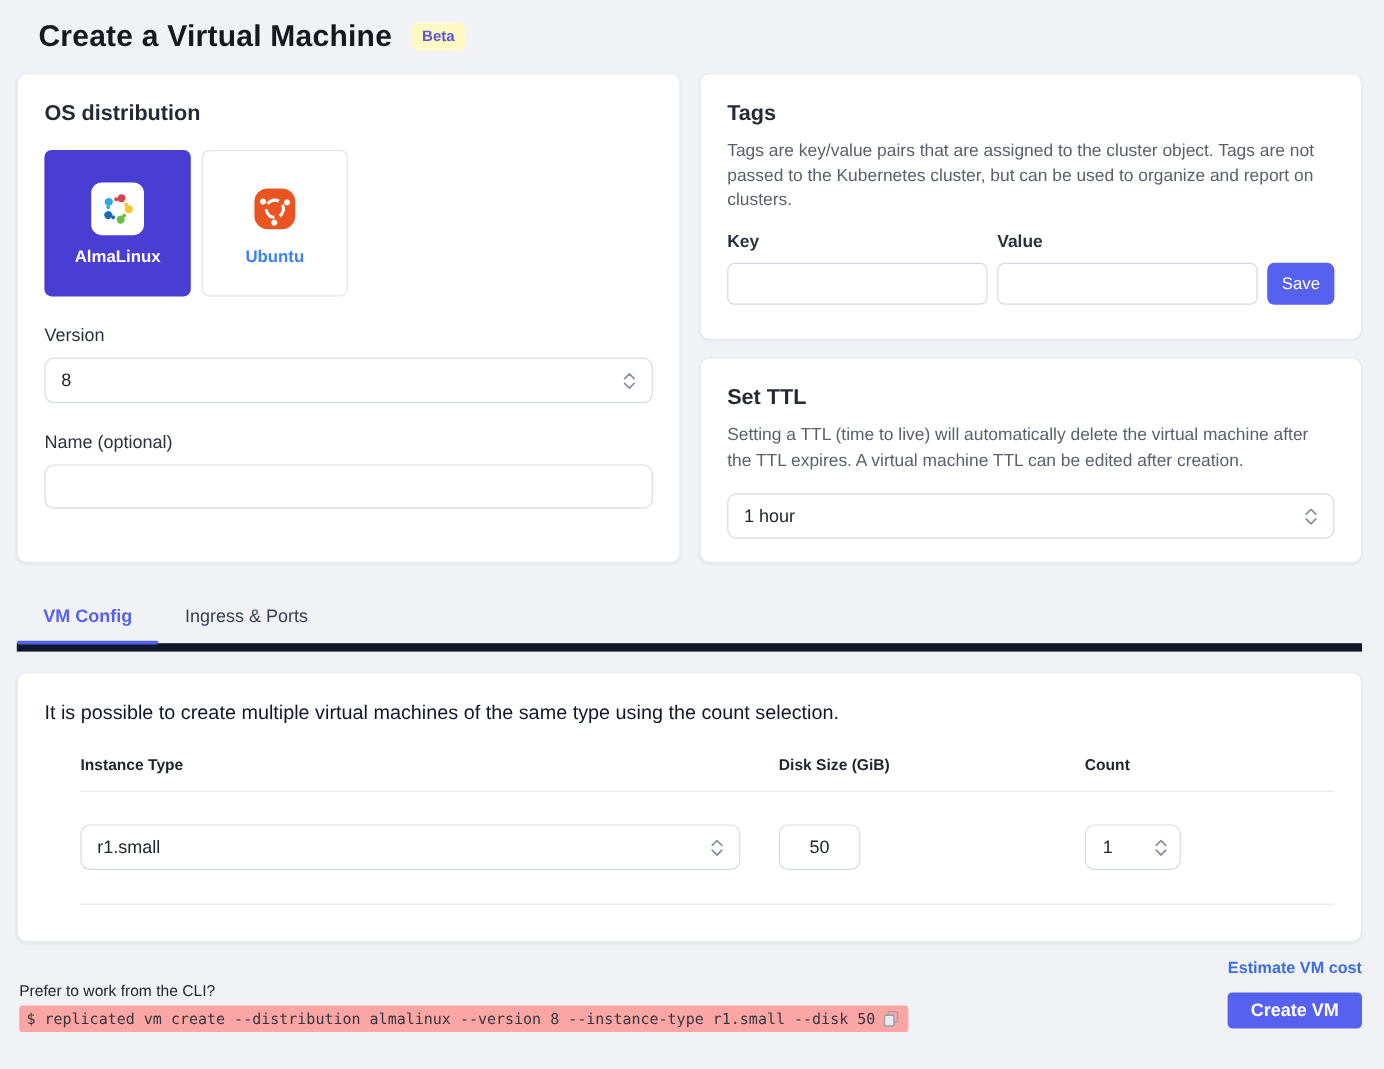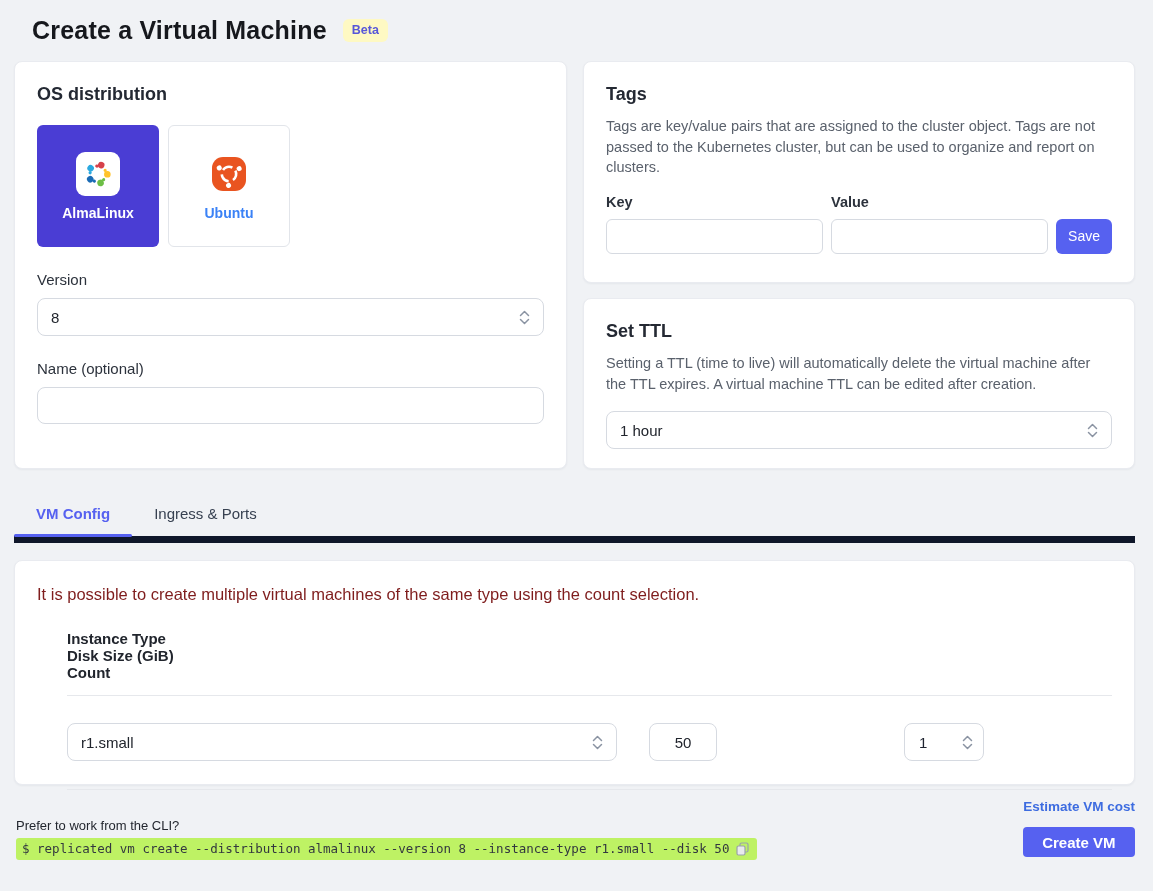--- a/index.html
+++ b/index.html
@@ -77,42 +77,42 @@
   .tab { padding: 12px 22px 14px; font-size: 15px; cursor: pointer; position: relative; }
   .tab.active { color: #5661f0; font-weight: bold; }
   .tab.active::after {
     content: ""; position: absolute; left: 0; right: 0; bottom: -1px; height: 3px;
     background: #5661f0; border-radius: 2px;
   }
   .tab.inactive { color: #374151; }
 
   
   .vm-card { margin-top: 17px; height: 225px; padding: 24px 22px; }
-  .vm-intro { font-size: 16.5px; color: #7f1d1d; }
+  .vm-intro { font-size: 16.5px; color: #0f172a; }
   .vm-table { margin: 26px 0 0 30px; }
-  .table-head { display: flex; font-size: 15px; font-weight: bold; color: #21252d; flex-direction: column; }
+  .table-head { display: flex; font-size: 13px; font-weight: bold; color: #21252d; }
   .col-instance { width: 582px; }
   .col-disk { width: 255px; }
   .col-count { flex: 1; }
   .table-divider { height: 1px; background: #e6e8ec; margin-top: 14px; }
   .table-row { display: flex; margin-top: 27px; align-items: center; }
   .instance-select { width: 550px; }
   .disk-input { width: 68px; height: 38px; border-radius: 8px; text-align: center; }
   .count-box {
     width: 80px; height: 38px; border: 1px solid #d6dae1; border-radius: 8px; background: #fff;
     display: flex; align-items: center; justify-content: space-between; padding: 0 10px 0 14px;
     font-size: 15px; cursor: pointer;
   }
   .row-divider { height: 1px; background: #e6e8ec; margin: 28px 0 0 30px; }
 
   
   .footer { display: flex; justify-content: space-between; margin-top: 12px; }
   .footer-left { padding-top: 21px; padding-left: 2px; }
   .cli-prompt { font-size: 13px; color: #23272f; margin-bottom: 5px; }
-  .cli-row { display: inline-flex; align-items: center; gap: 7px; background: #bef264; border-radius: 3px; padding: 3px 8px 4px 6px; }
+  .cli-row { display: inline-flex; align-items: center; gap: 7px; background: #fca5a5; border-radius: 3px; padding: 3px 8px 4px 6px; }
   .cli-code { font-family: "DejaVu Sans Mono", "Liberation Mono", monospace; font-size: 12.5px; color: #33383f; white-space: nowrap; }
   .copy-icon { cursor: pointer; display: inline-flex; }
   .footer-right { display: flex; flex-direction: column; align-items: flex-start; gap: 13px; padding-top: 2px; }
   .estimate-link { font-size: 13.5px; font-weight: 600; color: #3d6ce0; text-decoration: none; cursor: pointer; }
   .create-btn {
     background: #5661f0; color: #fff; border: none; border-radius: 4px;
     font-size: 15px; font-weight: bold; font-family: "Liberation Sans", sans-serif;
     padding: 6px 19px; height: 30px; cursor: pointer;
   }
   .chev { flex: 0 0 auto; }

